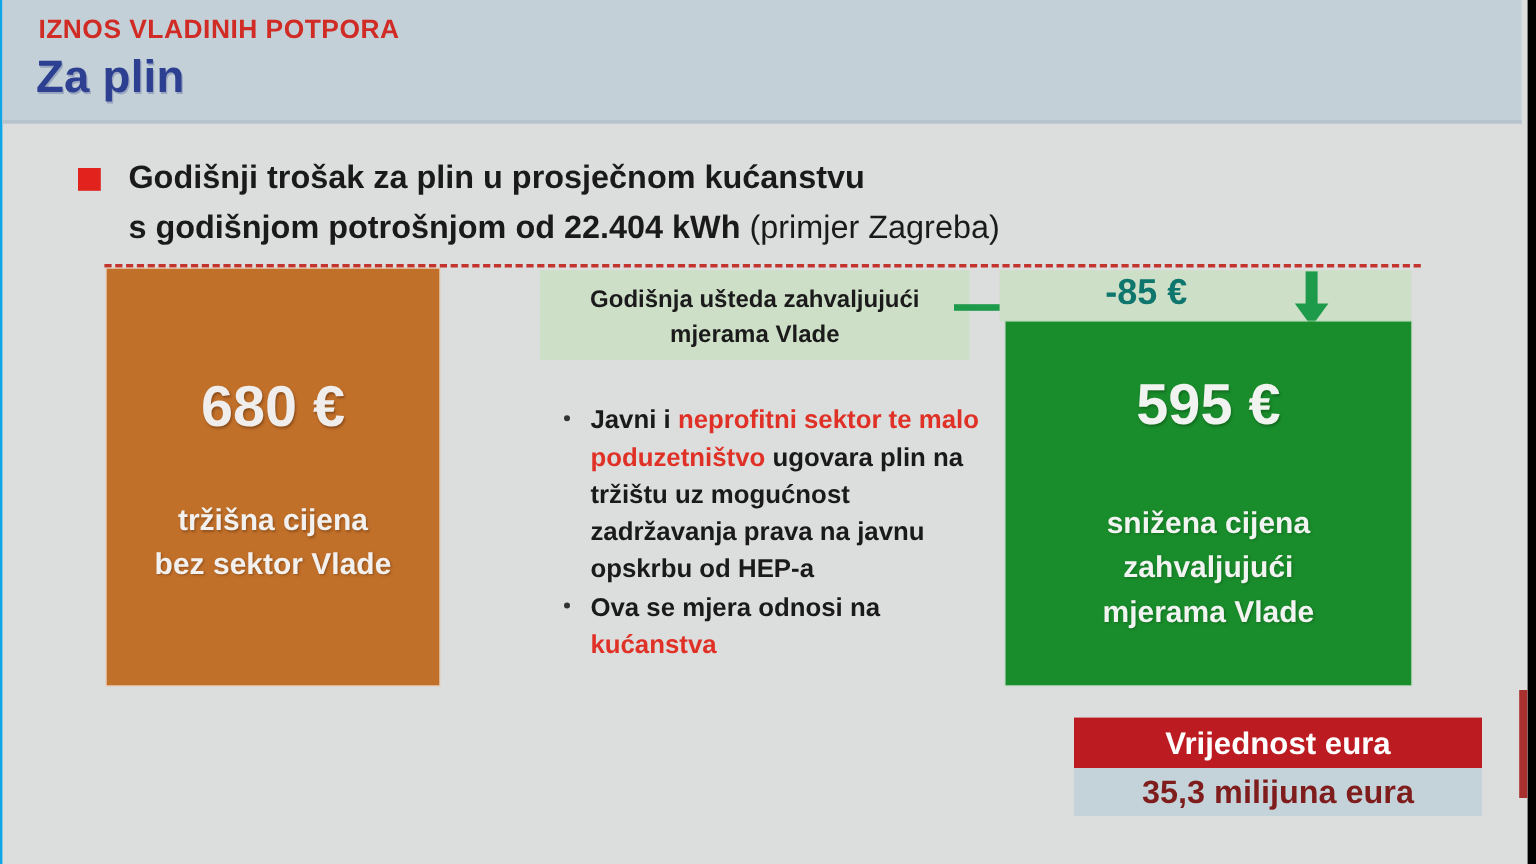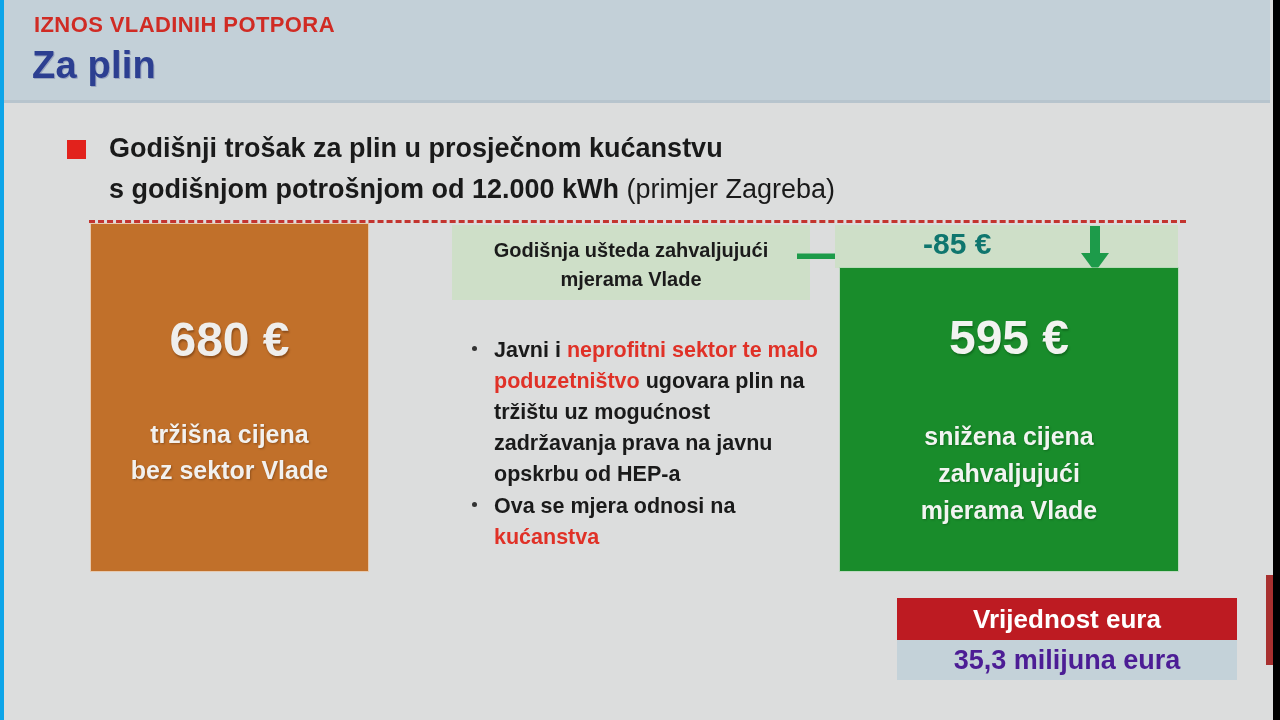--- a/index.html
+++ b/index.html
@@ -13,21 +13,21 @@
     overflow: hidden;
     font-family: "Liberation Sans", sans-serif;
   }
 
   #slide {
     position: relative;
     width: 1280px;
     height: 720px;
     background: #dcdddd;
     box-sizing: border-box;
-    border-left: 4px solid #0ea5e9;
+    border-left: 2px solid #0ea5e9;
     border-right: 7px solid #000000;
     overflow: hidden;
   }
 
   
   #header-band {
     position: absolute;
     left: 0; top: 0;
     width: 1266px;
     height: 103px;
@@ -262,21 +262,21 @@
     background: #bd1b22;
     color: #ffffff;
     font-size: 26px;
     font-weight: bold;
     text-align: center;
     line-height: 42px;
     height: 42px;
   }
   #value-amount {
     background: #c4d2d9;
-    color: #4c1d95;
+    color: #7f1d1d;
     font-size: 27px;
     font-weight: bold;
     text-align: center;
     line-height: 40px;
     height: 40px;
   }
 
   
   #edge-marker {
     position: absolute;
@@ -294,21 +294,21 @@
 
   <div id="header-band">
     <div id="kicker">IZNOS VLADINIH POTPORA</div>
     <div id="headline">Za plin</div>
   </div>
 
   <div id="subtitle-block">
     <div id="subtitle-bullet"></div>
     <div id="subtitle-lines">
       <div class="sub-line">Godišnji trošak za plin u prosječnom kućanstvu</div>
-      <div class="sub-line"><span>s godišnjom potrošnjom od 12.000 kWh </span><span class="light">(primjer Zagreba)</span></div>
+      <div class="sub-line"><span>s godišnjom potrošnjom od 22.404 kWh </span><span class="light">(primjer Zagreba)</span></div>
     </div>
   </div>
 
   <div id="dashed-line"></div>
 
   <div id="orange-box">
     <div id="orange-value">680 €</div>
     <div id="orange-caption">
       <div>tržišna cijena</div>
       <div>bez sektor Vlade</div>

